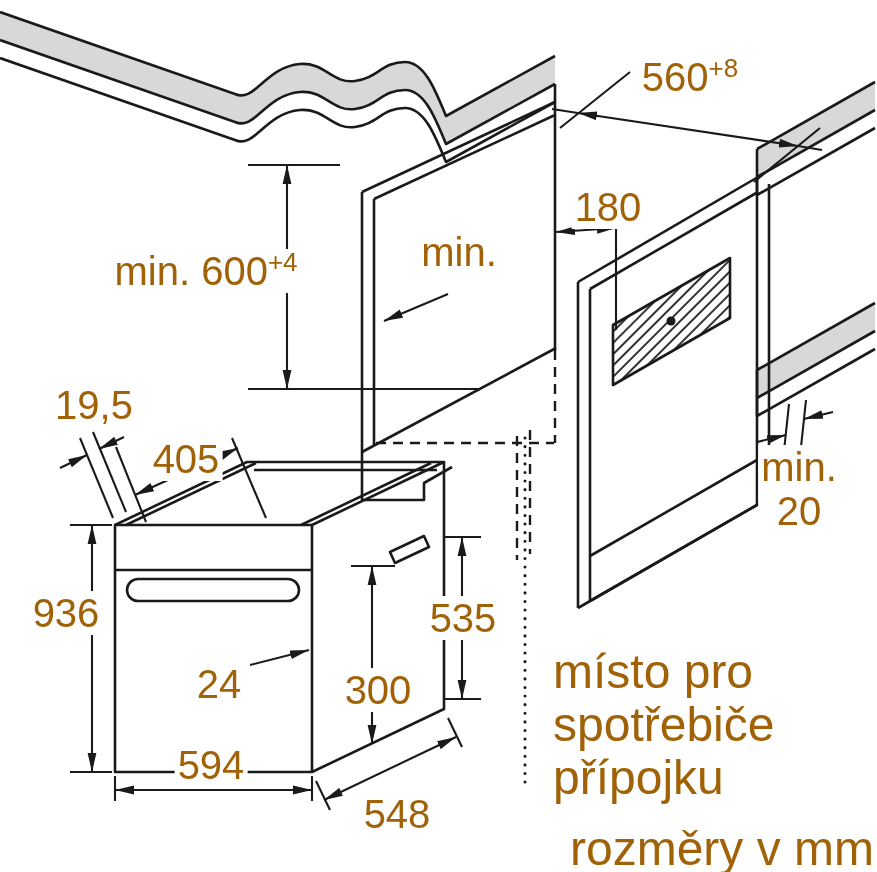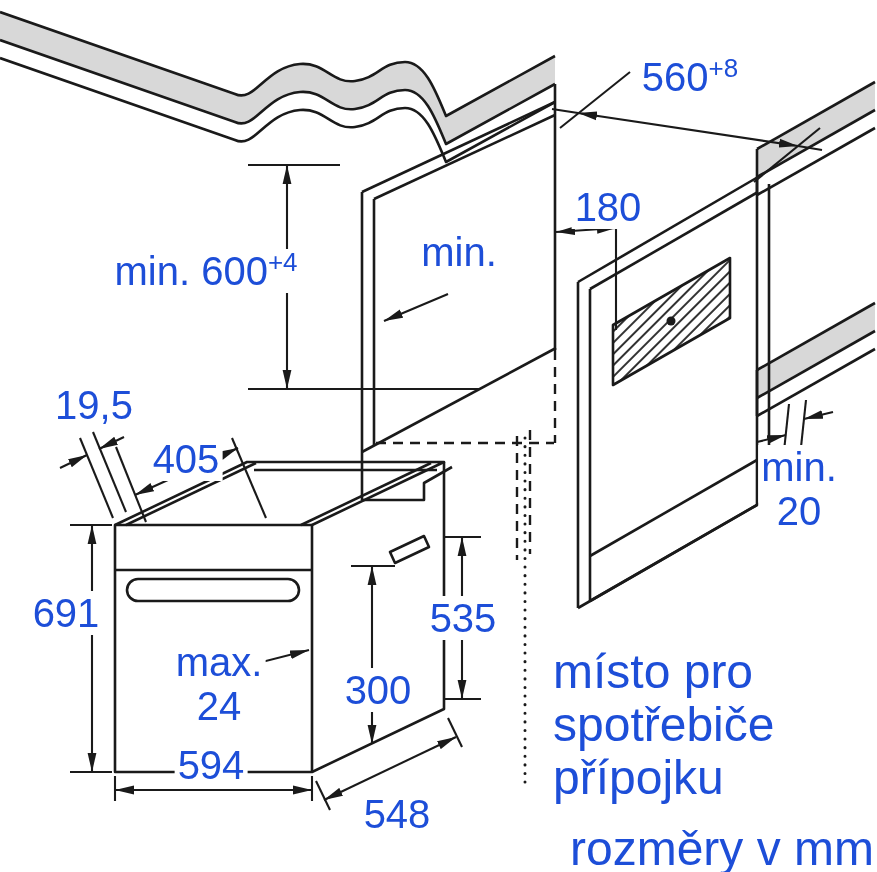--- a/index.html
+++ b/index.html
@@ -1,18 +1,18 @@
 <!DOCTYPE html>
 <html><head>
 <meta charset="utf-8">
 <style>
   html,body{margin:0;padding:0;background:#fff;}
   .stage{
     position:relative;width:877px;height:872px;background:#fff;overflow:hidden;
-    font-family:"Liberation Sans",sans-serif;color:#1d4ed8;
+    font-family:"Liberation Sans",sans-serif;color:#a16207;
   }
   .stage svg{position:absolute;left:0;top:0;}
   .dim{
     position:absolute;transform:translate(-50%,-50%);
     font-size:40px;line-height:1.1;white-space:nowrap;text-align:center;
     background:#fff;padding:0 3px;
   }
   .dim sup{font-size:26px;line-height:0;}
   .dim.two .ln{display:block;}
   .note{
@@ -166,24 +166,23 @@
 
 <div class="dim two" style="left:799px;top:489px">
   <span class="ln">min.</span>
   <span class="ln">20</span>
 </div>
 
 <div class="dim" style="left:94px;top:405px"><span>19,5</span></div>
 
 <div class="dim" style="left:186px;top:459px"><span>405</span></div>
 
-<div class="dim" style="left:66px;top:613px"><span>691</span></div>
+<div class="dim" style="left:66px;top:613px"><span>936</span></div>
 
 <div class="dim two" style="left:219px;top:684px">
-  <span class="ln">max.</span>
   <span class="ln">24</span>
 </div>
 
 <div class="dim" style="left:378px;top:690px"><span>300</span></div>
 
 <div class="dim" style="left:463px;top:618px"><span>535</span></div>
 
 <div class="dim" style="left:211px;top:765px"><span>594</span></div>
 
 <div class="dim" style="left:397px;top:814px"><span>548</span></div>

